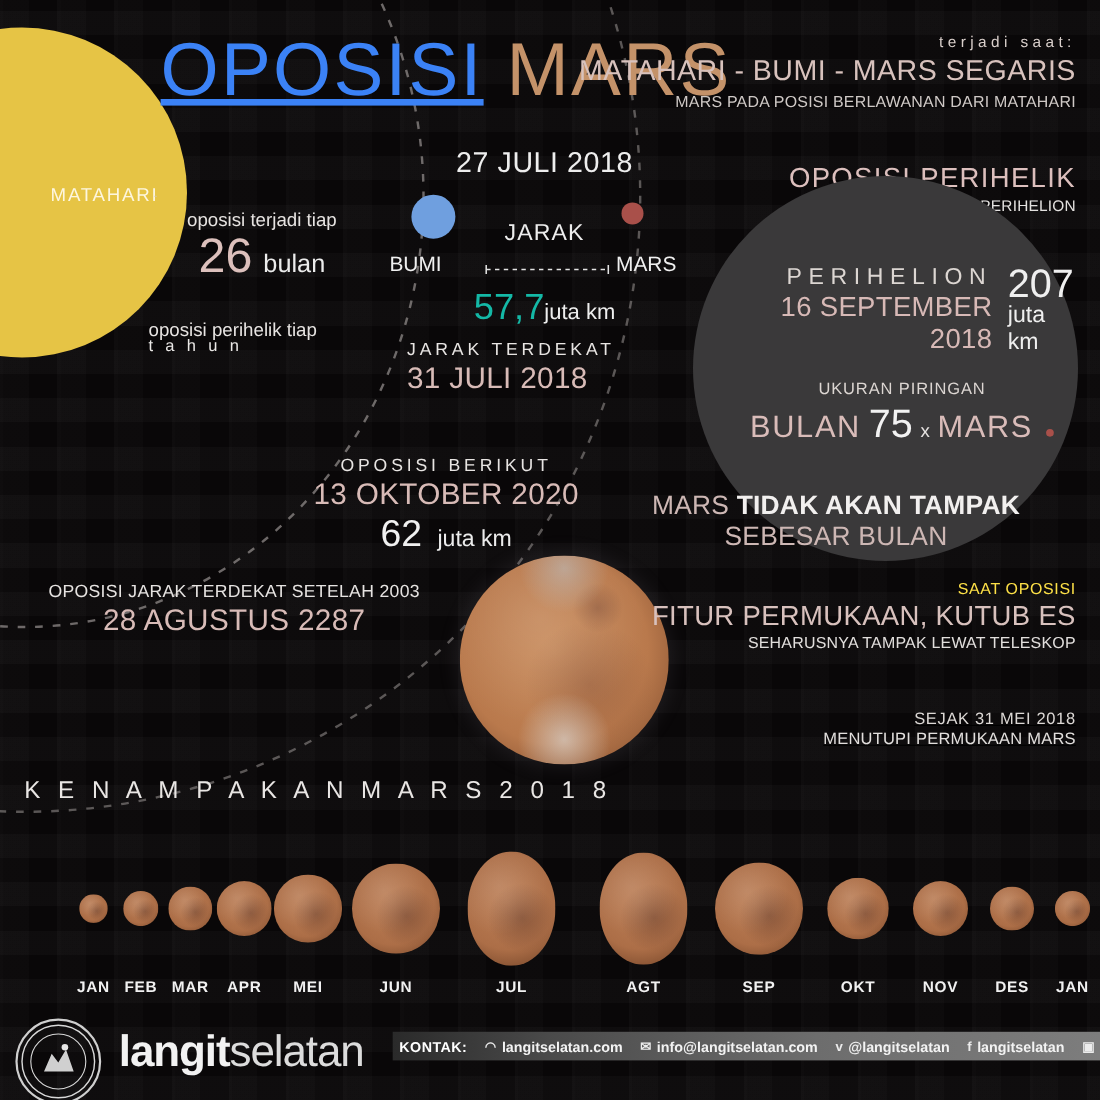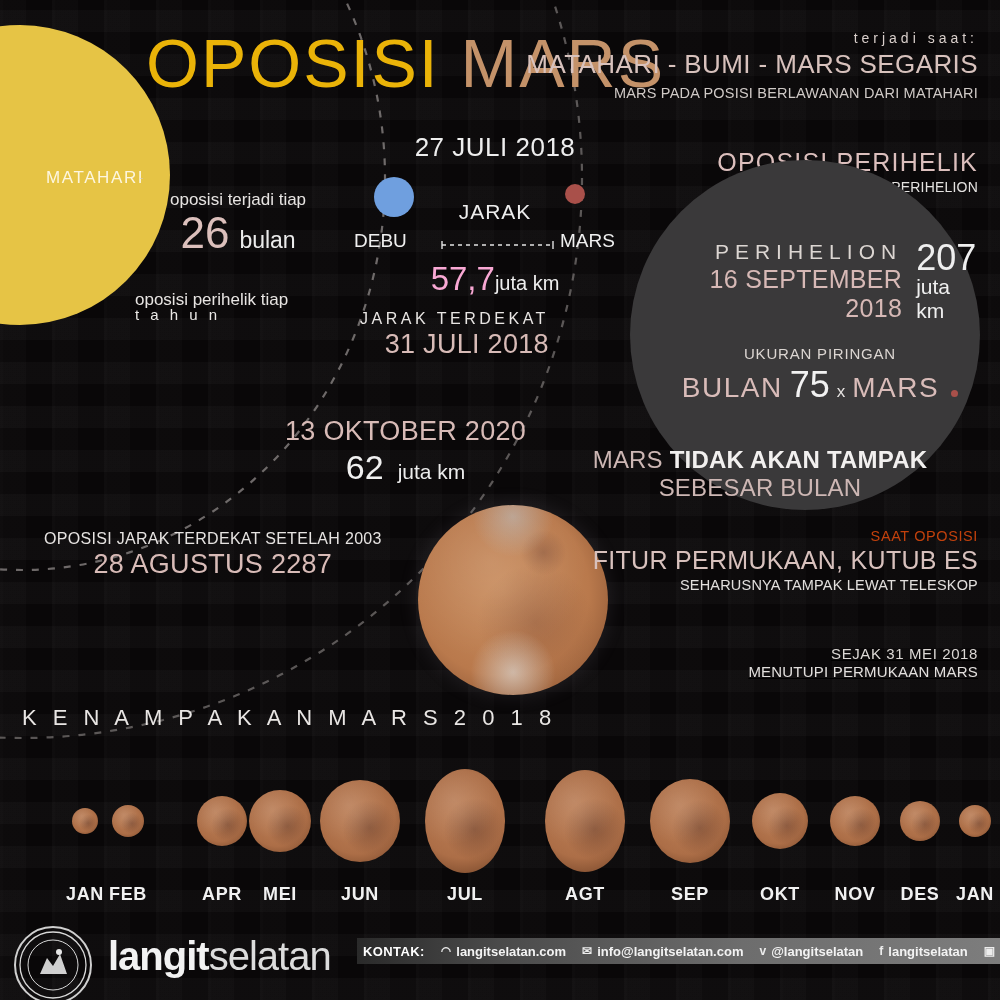--- a/index.html
+++ b/index.html
@@ -51,21 +51,21 @@
 
   
   #orbits{position:absolute;left:0;top:0;width:1000px;height:1000px;}
 
   
   #title{
     position:absolute;left:146px;top:24px;
     font-size:68px;letter-spacing:2px;font-weight:300;
     white-space:nowrap;
   }
-  #title .w1{color:#eab308;}
+  #title .w1{color:#3b82f6;text-decoration:underline;}
   #title .w2{color:#c49269;}
 
   
   #topright{position:absolute;right:22px;top:30px;text-align:right;}
   .tr-small{color:#d9cfcb;font-size:14px;letter-spacing:4px;}
   .tr-big{color:#d8c2bd;font-size:26px;letter-spacing:.4px;margin-top:3px;}
   .tr-sub{color:#cfc9c6;font-size:14.5px;letter-spacing:.2px;margin-top:5px;}
 
   #perihelik-head{position:absolute;right:22px;top:148px;text-align:right;}
   #perihelik-head .h{color:#dcbfbd;font-size:25px;letter-spacing:1.2px;}
@@ -107,54 +107,54 @@
   .lbl-lower{color:#e7e4e2;font-size:17px;}
   .row-b{display:flex;align-items:baseline;justify-content:center;gap:10px;margin-top:-2px;}
   .num-pink{color:#dcc0bc;font-size:44px;font-weight:300;}
   .unit-w{color:#ececec;font-size:23px;font-weight:300;}
 
   #blk-15{position:absolute;left:135px;top:290px;text-align:left;}
   .row-c{display:flex;align-items:baseline;justify-content:center;gap:6px;margin-top:-2px;}
   .small-sp{color:#ebe9e7;font-size:16px;letter-spacing:2.5px;}
   #blk-15 .tahun{color:#ebe9e7;font-size:15px;letter-spacing:3.5px;margin-top:-4px;}
 
-  #blk-terdekat{position:absolute;left:360px;top:310px;text-align:right;}
+  #blk-terdekat{position:absolute;left:370px;top:310px;text-align:left;}
   .cap-sp{color:#e8e5e3;font-size:16px;letter-spacing:3.5px;}
   .date-pink{color:#d8bbb7;font-size:27px;letter-spacing:.3px;margin-top:1px;}
 
   #blk-berikut{position:absolute;left:285px;top:415px;text-align:center;}
   .row-d{display:flex;align-items:baseline;justify-content:center;gap:14px;margin-top:1px;}
   .num-white{color:#f0f0f0;font-size:34px;font-weight:300;}
   .unit-w2{color:#ececec;font-size:21px;font-weight:300;}
 
   #blk-2287{position:absolute;left:44px;top:530px;text-align:center;}
   .cap-plain{color:#e6e3e1;font-size:16px;letter-spacing:.3px;}
 
   
   #blk-fitur{position:absolute;right:22px;top:528px;text-align:right;}
-  .f-small{color:#c2410c;font-size:14.5px;letter-spacing:.6px;}
+  .f-small{color:#fde047;font-size:14.5px;letter-spacing:.6px;}
   .f-big{color:#d8c1bd;font-size:25px;letter-spacing:.3px;margin-top:2px;}
   .f-sub{color:#e2dfdd;font-size:14.5px;letter-spacing:.2px;margin-top:2px;}
 
   #blk-badai{position:absolute;right:22px;top:645px;text-align:right;text-decoration:underline;}
   .b-small{color:#dcd8d5;font-size:15px;letter-spacing:.6px;}
   .b-big{color:#d9bcb8;font-size:29px;letter-spacing:.6px;margin-top:1px;}
   .b-sub{color:#e2dfdd;font-size:15px;letter-spacing:.2px;margin-top:1px;}
 
   
   #center-top{position:absolute;left:330px;top:132px;width:330px;}
   #date-27{text-align:center;color:#eeeeee;font-size:26px;font-weight:300;letter-spacing:.5px;}
   #bumi-dot{position:absolute;left:44px;top:45px;width:40px;height:40px;border-radius:50%;background:#6f9fdf;}
   #mars-dot{position:absolute;left:235px;top:52px;width:20px;height:20px;border-radius:50%;background:#a9504a;}
   #jarak-lbl{position:absolute;left:0;right:0;top:68px;text-align:center;color:#ededed;font-size:21px;font-weight:300;letter-spacing:1px;}
   #bumi-lbl{position:absolute;left:24px;top:98px;color:#f0f0f0;font-size:19px;font-weight:300;}
   #mars-lbl{position:absolute;left:230px;top:98px;color:#f0f0f0;font-size:19px;font-weight:300;}
   #dist-line{position:absolute;left:110px;top:108px;width:115px;height:10px;}
   #dist-val{position:absolute;left:0;right:0;top:128px;text-align:center;}
-  #dist-val .n{color:#f9a8d4;font-size:33px;font-weight:300;}
+  #dist-val .n{color:#14b8a6;font-size:33px;font-weight:300;}
   #dist-val .u{color:#efefef;font-size:20px;font-weight:300;}
 
   
   #align-line{
     position:absolute;left:140px;top:178px;width:860px;height:1px;
     background-image:linear-gradient(90deg, rgba(210,200,195,.55) 0 3px, rgba(0,0,0,0) 3px 7px);
   }
 
   
   #mars-big{
@@ -178,21 +178,21 @@
     position:absolute;left:40px;top:755px;width:940px;height:150px;
   }
   .m-item{position:absolute;bottom:0;text-align:center;}
   .m-disc{
     border-radius:50%;margin:0 auto;
     background:
       radial-gradient(circle at 36% 30%, rgba(255,255,255,.12), rgba(0,0,0,0) 50%),
       radial-gradient(circle at 62% 58%, rgba(90,52,38,.45), rgba(0,0,0,0) 40%),
       radial-gradient(circle at 46% 44%, #bd7f56 0%, #ac6e47 60%, #7e4c2e 90%, #4f2d1b 100%);
   }
-  .m-lbl{color:#f1f1f1;font-size:18px;font-weight:bold;letter-spacing:.6px;margin-top:7px;}
+  .m-lbl{color:#f1f1f1;font-size:14px;font-weight:bold;letter-spacing:.6px;margin-top:7px;}
 
   
   #footer{position:absolute;left:0;bottom:0;width:1000px;height:88px;}
   #logo-seal{
     position:absolute;left:14px;top:14px;width:74px;height:74px;border-radius:50%;
     border:2px solid #cfcfcf;
   }
   #brand{position:absolute;left:108px;top:22px;font-size:40px;letter-spacing:-1px;}
   #brand .b1{color:#f2f2f2;font-weight:bold;}
   #brand .b2{color:#dcdcdc;font-weight:300;}
@@ -269,21 +269,21 @@
 
   <div id="tidak-tampak">
     <span>MARS </span><b>TIDAK AKAN TAMPAK</b><span> SEBESAR BULAN</span>
   </div>
 
   <div id="center-top">
     <div id="date-27">27 JULI 2018</div>
     <div id="bumi-dot"></div>
     <div id="mars-dot"></div>
     <div id="jarak-lbl">JARAK</div>
-    <div id="bumi-lbl">DEBU</div>
+    <div id="bumi-lbl">BUMI</div>
     <div id="mars-lbl">MARS</div>
     <svg id="dist-line" viewBox="0 0 115 10">
       <line x1="2" y1="1" x2="2" y2="9" stroke="#e3e3e3" stroke-width="1.4"></line>
       <line x1="113" y1="1" x2="113" y2="9" stroke="#e3e3e3" stroke-width="1.4"></line>
       <line x1="2" y1="5" x2="113" y2="5" stroke="#e3e3e3" stroke-width="1.3" stroke-dasharray="4 4"></line>
     </svg>
     <div id="dist-val">
       <span class="n">57,7</span><span class="u">juta km</span>
     </div>
   </div>
@@ -300,20 +300,21 @@
     <div class="lbl-lower">oposisi perihelik tiap</div>
     <div class="tahun">t a h u n</div>
   </div>
 
   <div id="blk-terdekat">
     <div class="cap-sp">JARAK TERDEKAT</div>
     <div class="date-pink">31 JULI 2018</div>
   </div>
 
   <div id="blk-berikut">
+    <div class="cap-sp">OPOSISI BERIKUT</div>
     <div class="date-pink">13 OKTOBER 2020</div>
     <div class="row-d">
       <span class="num-white">62</span>
       <span class="unit-w2">juta km</span>
     </div>
   </div>
 
   <div id="blk-2287">
     <div class="cap-plain">OPOSISI JARAK TERDEKAT SETELAH 2003</div>
     <div class="date-pink">28 AGUSTUS 2287</div>
@@ -338,20 +339,26 @@
         <div style="height: 112px; display: flex; align-items: center; justify-content: center;">
           <div class="m-disc" style="width: 26px; height: 26px;"></div>
         </div>
         <div class="m-lbl">JAN</div>
       </div>
       <div class="m-item" style="left: 48px; width: 80px;">
         <div style="height: 112px; display: flex; align-items: center; justify-content: center;">
           <div class="m-disc" style="width: 32px; height: 32px;"></div>
         </div>
         <div class="m-lbl">FEB</div>
+      </div>
+      <div class="m-item" style="left: 93px; width: 80px;">
+        <div style="height: 112px; display: flex; align-items: center; justify-content: center;">
+          <div class="m-disc" style="width: 40px; height: 40px;"></div>
+        </div>
+        <div class="m-lbl">MAR</div>
       </div>
       <div class="m-item" style="left: 142px; width: 80px;">
         <div style="height: 112px; display: flex; align-items: center; justify-content: center;">
           <div class="m-disc" style="width: 50px; height: 50px;"></div>
         </div>
         <div class="m-lbl">APR</div>
       </div>
       <div class="m-item" style="left: 200px; width: 80px;">
         <div style="height: 112px; display: flex; align-items: center; justify-content: center;">
           <div class="m-disc" style="width: 62px; height: 62px;"></div>

